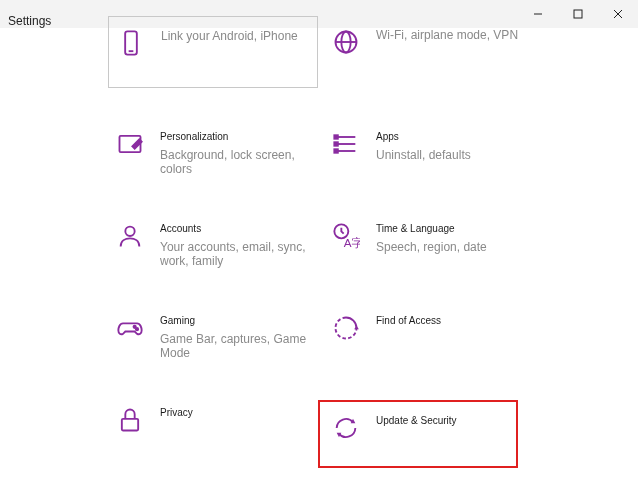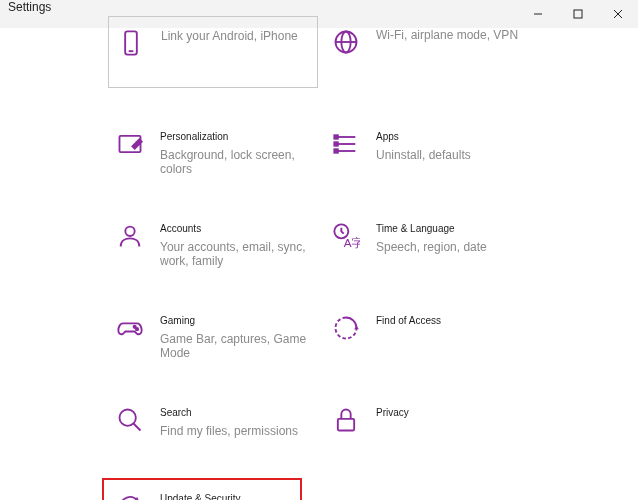--- a/index.html
+++ b/index.html
@@ -1,17 +1,17 @@
 <!DOCTYPE html>
 <html><head>
 <meta charset="utf-8">
 <style>
   * { box-sizing: border-box; margin: 0; padding: 0; }
   body { font-family: "Segoe UI", Arial, sans-serif; background: #fff; width: 638px; height: 500px; overflow: hidden; }
-  .titlebar { height: 28px; background: #f3f3f3; display: flex; align-items: flex-start; padding-left: 8px; font-size: 12px; color: #222; }
+  .titlebar { height: 28px; background: #f3f3f3; display: flex; align-items: flex-end; padding-left: 8px; font-size: 12px; color: #222; }
   .titlebar .spacer { flex: 1; }
   .win-btn { width: 40px; height: 28px; display: flex; align-items: center; justify-content: center; font-size: 11px; color: #222; }
   .win-btn svg { display: block; }
   .content { padding: 0 0 0 0; }
   .grid { display: grid; grid-template-columns: 210px 210px; column-gap: 6px; row-gap: 36px; padding-left: 108px; }
   .tile { display: flex; align-items: flex-start; gap: 14px; padding: 4px 6px; }
   .icon-wrap { width: 32px; height: 32px; flex: none; display: flex; align-items: center; justify-content: center; }
   .icon-wrap svg { stroke: #8a2ca0; fill: none; stroke-width: 1.6; }
   .tile-text { flex: 1; min-width: 0; }
   .tile-title { font-size: 10px; color: #1b1b1b; line-height: 18px; }
@@ -150,32 +150,20 @@
             <path d="M12 3 A9 9 0 1 0 21 12" stroke-dasharray="3 2"></path>
             <path d="M12 3 A9 9 0 0 1 21 12"></path>
             <polygon points="21,10 23,13 19,13" fill="#8a2ca0" stroke="none"></polygon>
           </svg>
       </div>
       <div class="tile-text">
         <div class="tile-title">Find of Access</div>
       </div>
     </div>
 
-    <div class="tile">
-      <div class="icon-wrap">
-        <svg width="28" height="28" viewBox="0 0 24 24">
-            <circle cx="10" cy="10" r="7"></circle>
-            <line x1="15" y1="15" x2="21" y2="21"></line>
-          </svg>
-      </div>
-      <div class="tile-text">
-        <div class="tile-title">Search</div>
-        <div class="tile-sub">Find my files, permissions</div>
-      </div>
-    </div>
 
     <div class="tile">
       <div class="icon-wrap">
         <svg width="28" height="28" viewBox="0 0 24 24">
             <rect x="5" y="11" width="14" height="10" rx="1"></rect>
             <path d="M8 11 L8 7 A4 4 0 0 1 16 7 L16 11"></path>
           </svg>
       </div>
       <div class="tile-text">
         <div class="tile-title">Privacy</div>

